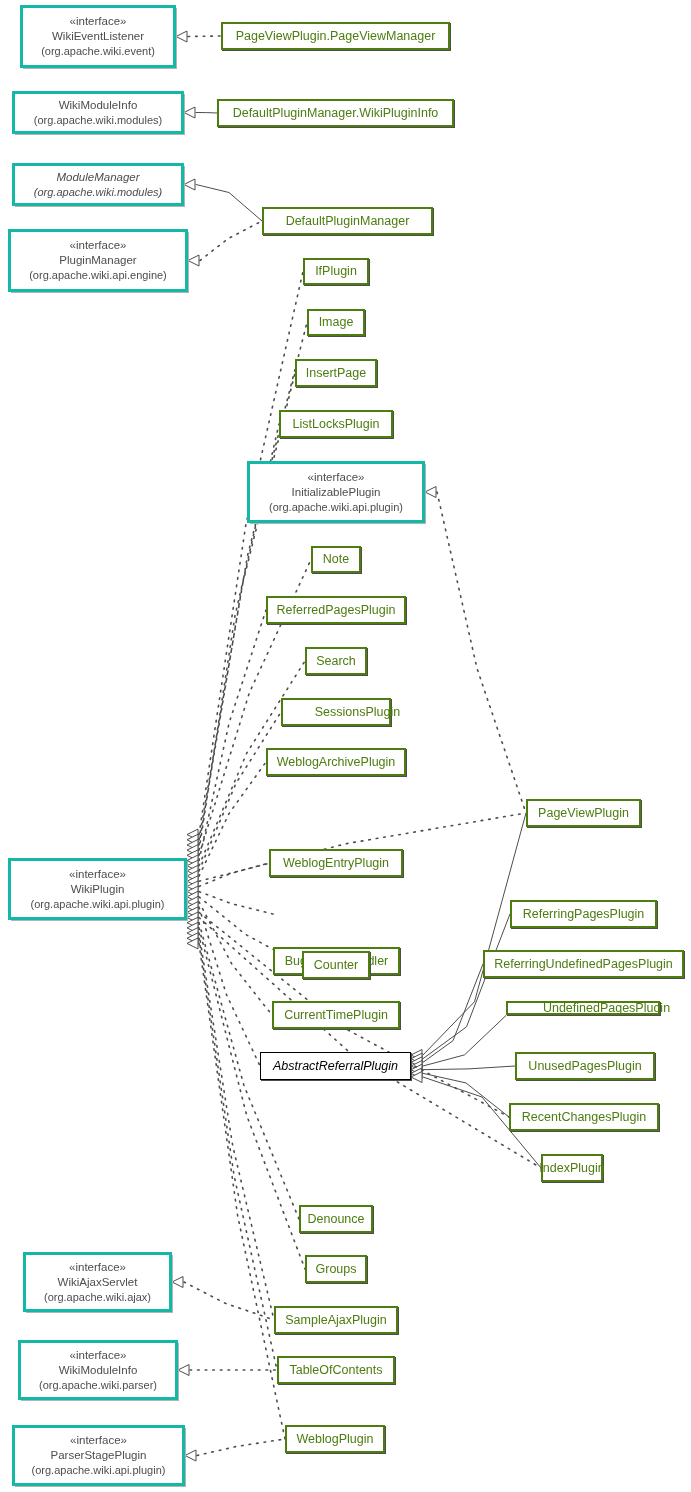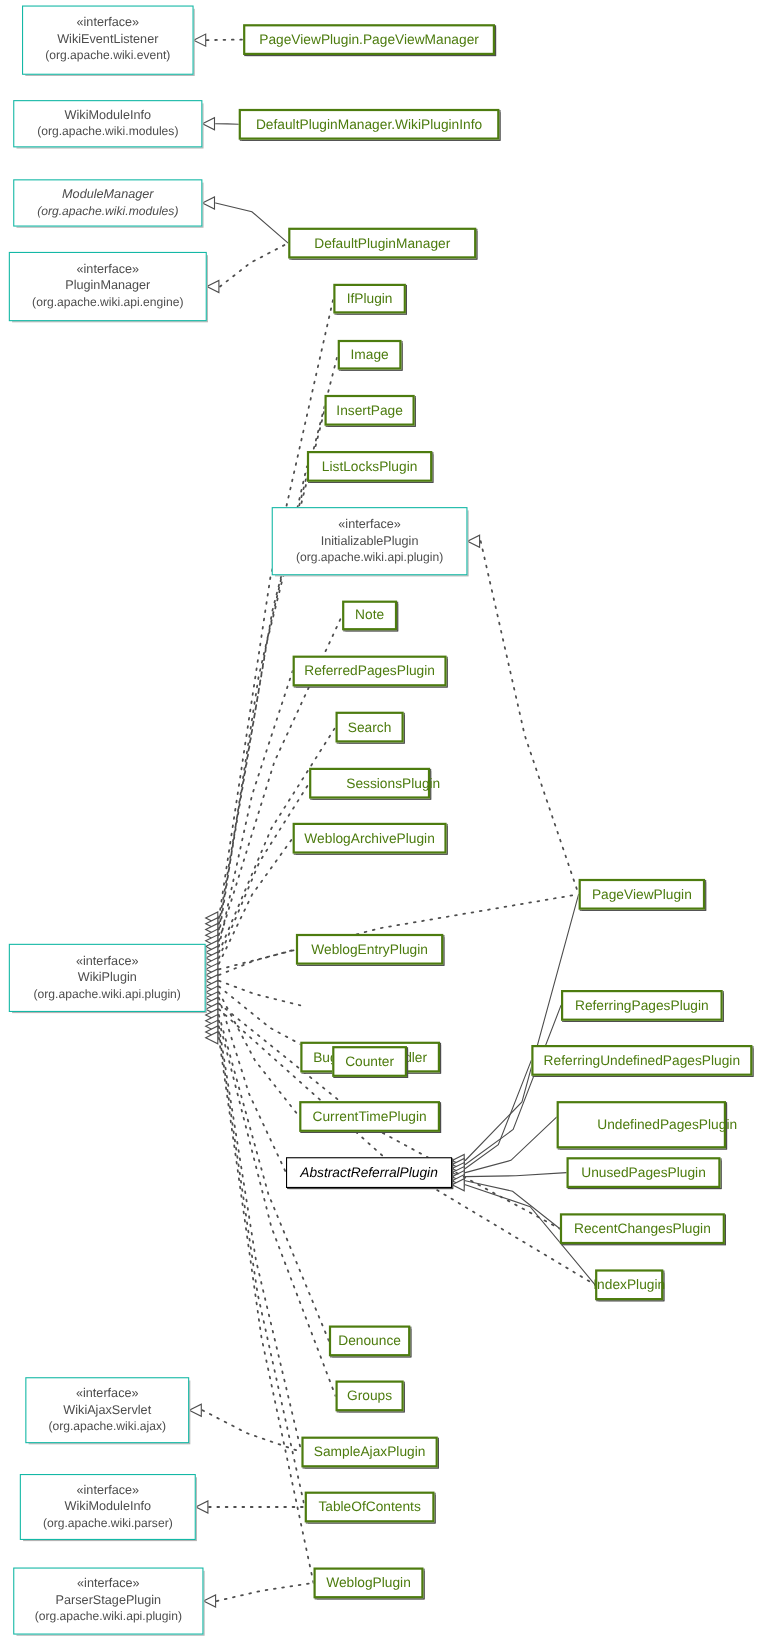--- a/index.html
+++ b/index.html
@@ -38,21 +38,21 @@
   }
   
   .node.concrete {
     border: 2px solid #4d7c0f;
     box-shadow: 2px 2px 0 -1px #4d4d4d, 1px 1px 0 0 #4d4d4d;
     color: #4d7c0f;
     font-size: 12.5px;
   }
   
   .node.iface {
-    border: 1px solid #14b8a6;
+    border: 3px solid #14b8a6;
     box-shadow: 2px 2px 0 -1px #b3b3b3;
     color: #4d4d4d;
     font-size: 11.5px;
   }
   .node.abstract-box {
     border: 1px solid #000000;
     box-shadow: 2px 2px 0 -1px #4d4d4d, 1px 1px 0 0 #4d4d4d;
     color: #000000;
     font-size: 12.5px;
   }
@@ -218,21 +218,21 @@
       </div>
       <div class="node concrete" style="left: 273px; top: 900px; width: 127px; height: 28px; margin-top: 47px;">
         <span class="ln">BugReportHandler</span>
       </div>
       <div class="node concrete" style="left: 483px; top: 950px; width: 201px; height: 28px;">
         <span class="ln">ReferringUndefinedPagesPlugin</span>
       </div>
       <div class="node concrete" style="left: 302px; top: 951px; width: 68px; height: 28px;">
         <span class="ln">Counter</span>
       </div>
-      <div class="node concrete" style="left: 506px; top: 1001px; width: 154px; height: 43px; padding-left: 47px;">
+      <div class="node concrete" style="left: 506px; top: 1001px; width: 154px; height: 14px; padding-left: 47px;">
         <span class="ln">UndefinedPagesPlugin</span>
       </div>
       <div class="node concrete" style="left: 272px; top: 1001px; width: 128px; height: 28px;">
         <span class="ln">CurrentTimePlugin</span>
       </div>
       <div class="node concrete" style="left: 515px; top: 1052px; width: 140px; height: 28px;">
         <span class="ln">UnusedPagesPlugin</span>
       </div>
       <div class="node abstract-box" style="left: 260px; top: 1052px; width: 151px; height: 28px;">
         <span class="ln ital">AbstractReferralPlugin</span>

